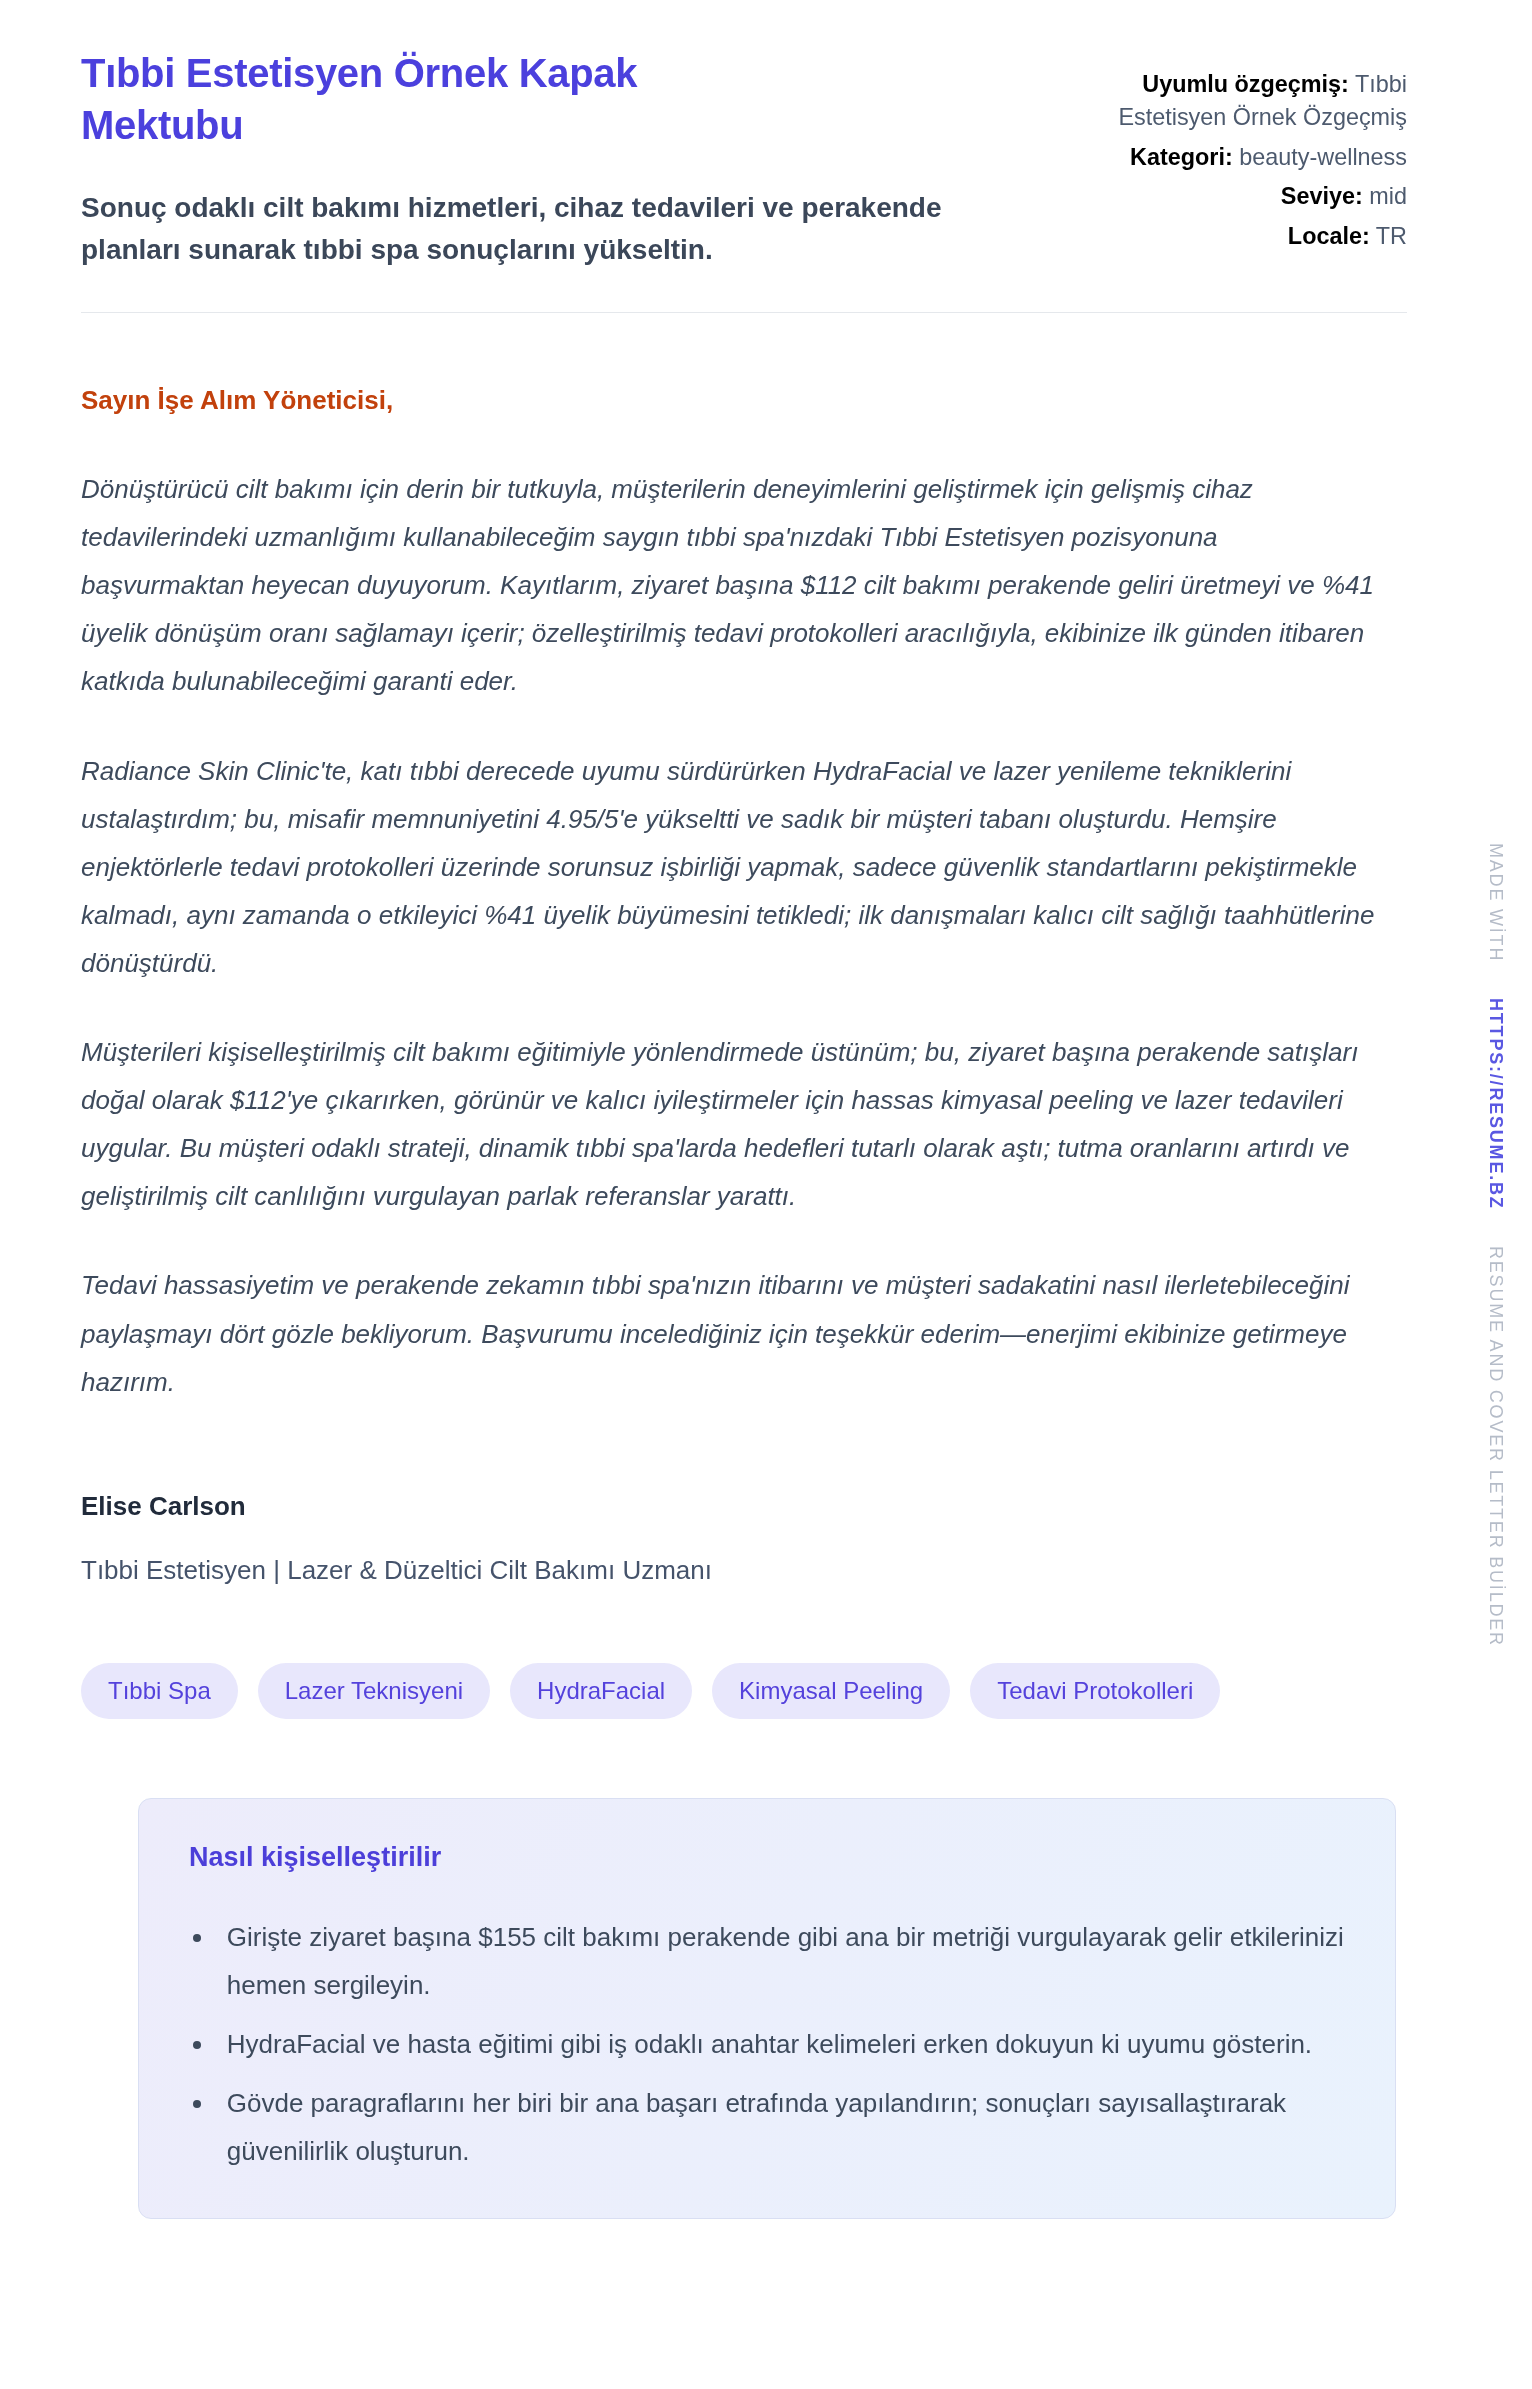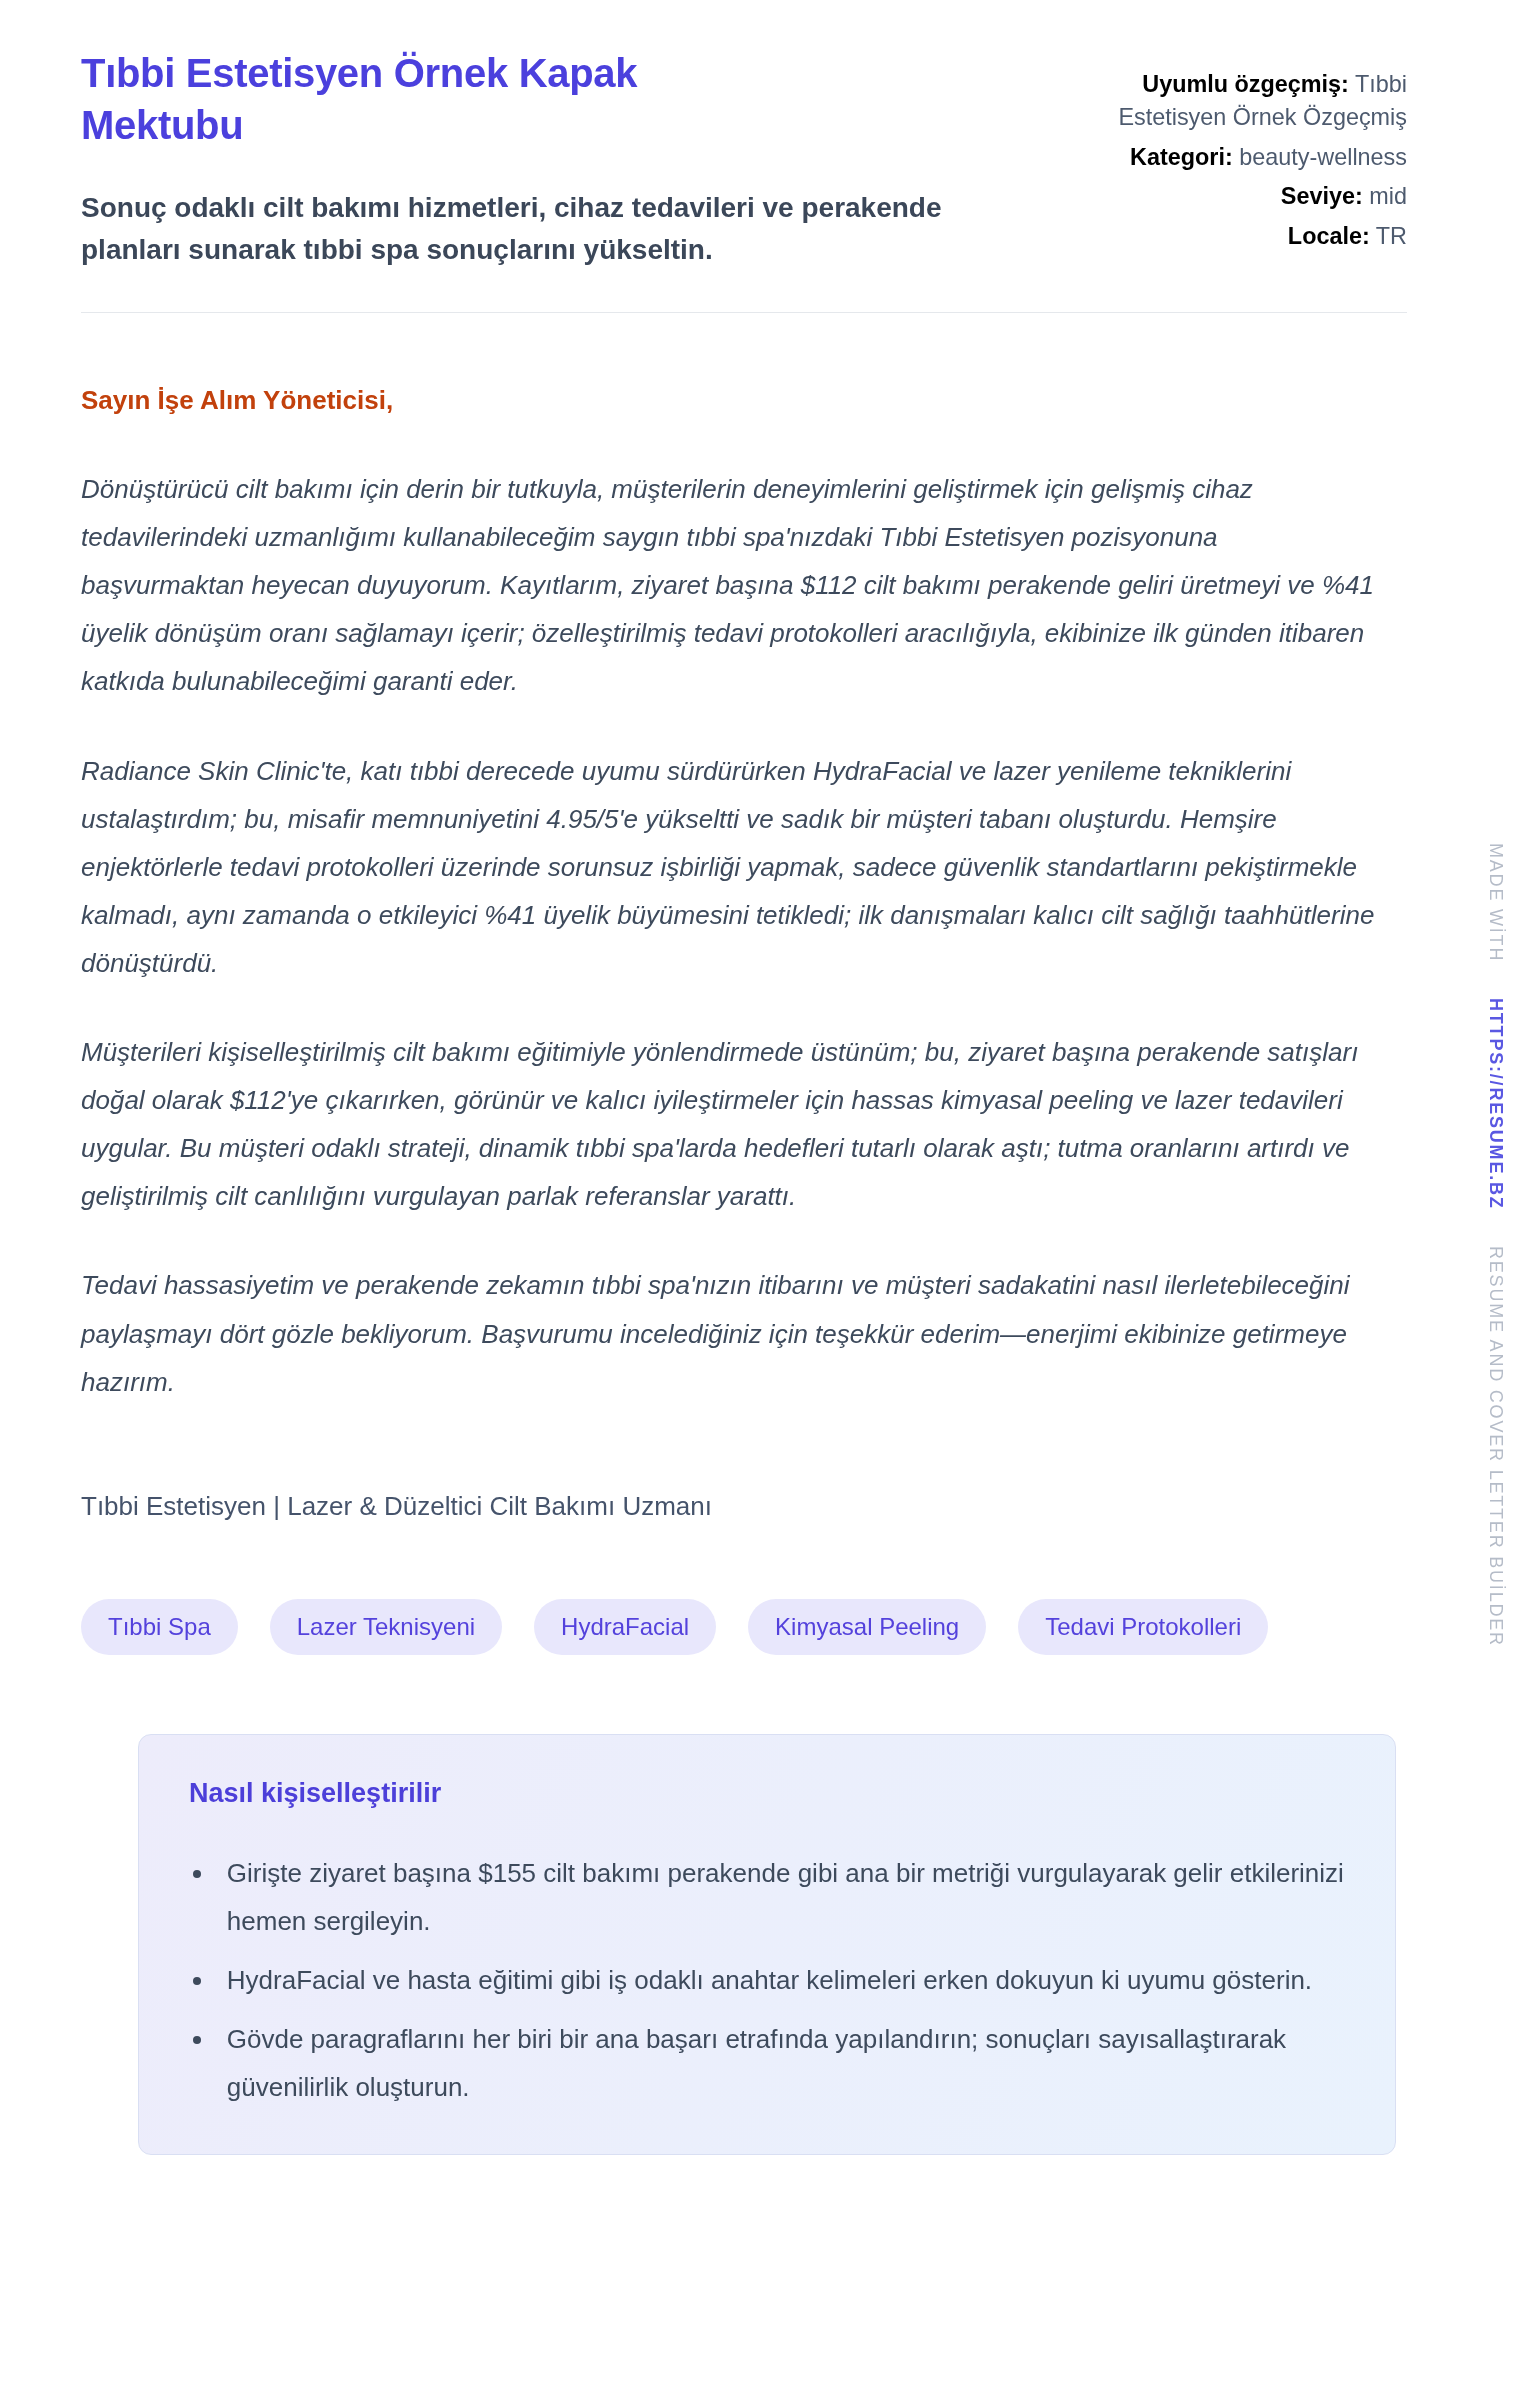--- a/index.html
+++ b/index.html
@@ -47,21 +47,21 @@
     font-size:26px; font-weight:600;
     color:#c2410c;
   }
   .body-para { margin:0 0 41px 0; max-width:1307px;font-style:italic; }
 
   .signature { margin-top:76px; }
   .sig-name { font-size:26px; font-weight:bold; color:#212b3b; margin-bottom:16px; }
   .sig-role { font-size:26px; color:#45536b; }
 
   
-  .tags { display:flex; flex-wrap:wrap; gap:32px; margin-top:69px; }
+  .tags { display:flex; flex-wrap:wrap; gap:20px; margin-top:69px; }
   .tag {
     display:inline-block;
     background:#e8e7fc; color:#5442dc;
     font-size:24px; line-height:1;
     padding:16px 27px;
     border-radius:29px;
     white-space:nowrap;
   }
 
   
@@ -121,20 +121,21 @@
 
   <hr class="divider">
 
   <section class="letter">
     <p class="greeting">Sayın İşe Alım Yöneticisi,</p>
     <p class="body-para">Dönüştürücü cilt bakımı için derin bir tutkuyla, müşterilerin deneyimlerini geliştirmek için gelişmiş cihaz tedavilerindeki uzmanlığımı kullanabileceğim saygın tıbbi spa'nızdaki Tıbbi Estetisyen pozisyonuna başvurmaktan heyecan duyuyorum. Kayıtlarım, ziyaret başına $112 cilt bakımı perakende geliri üretmeyi ve %41 üyelik dönüşüm oranı sağlamayı içerir; özelleştirilmiş tedavi protokolleri aracılığıyla, ekibinize ilk günden itibaren katkıda bulunabileceğimi garanti eder.</p>
     <p class="body-para">Radiance Skin Clinic'te, katı tıbbi derecede uyumu sürdürürken HydraFacial ve lazer yenileme tekniklerini ustalaştırdım; bu, misafir memnuniyetini 4.95/5'e yükseltti ve sadık bir müşteri tabanı oluşturdu. Hemşire enjektörlerle tedavi protokolleri üzerinde sorunsuz işbirliği yapmak, sadece güvenlik standartlarını pekiştirmekle kalmadı, aynı zamanda o etkileyici %41 üyelik büyümesini tetikledi; ilk danışmaları kalıcı cilt sağlığı taahhütlerine dönüştürdü.</p>
     <p class="body-para">Müşterileri kişiselleştirilmiş cilt bakımı eğitimiyle yönlendirmede üstünüm; bu, ziyaret başına perakende satışları doğal olarak $112'ye çıkarırken, görünür ve kalıcı iyileştirmeler için hassas kimyasal peeling ve lazer tedavileri uygular. Bu müşteri odaklı strateji, dinamik tıbbi spa'larda hedefleri tutarlı olarak aştı; tutma oranlarını artırdı ve geliştirilmiş cilt canlılığını vurgulayan parlak referanslar yarattı.</p>
     <p class="body-para">Tedavi hassasiyetim ve perakende zekamın tıbbi spa'nızın itibarını ve müşteri sadakatini nasıl ilerletebileceğini paylaşmayı dört gözle bekliyorum. Başvurumu incelediğiniz için teşekkür ederim—enerjimi ekibinize getirmeye hazırım.</p>
     <div class="signature">
+      <div class="sig-name">Elise Carlson</div>
       <div class="sig-role">Tıbbi Estetisyen | Lazer &amp; Düzeltici Cilt Bakımı Uzmanı</div>
     </div>
   </section>
 
   <div class="tags">
     <span class="tag">Tıbbi Spa</span>
     <span class="tag">Lazer Teknisyeni</span>
     <span class="tag">HydraFacial</span>
     <span class="tag">Kimyasal Peeling</span>
     <span class="tag">Tedavi Protokolleri</span>

